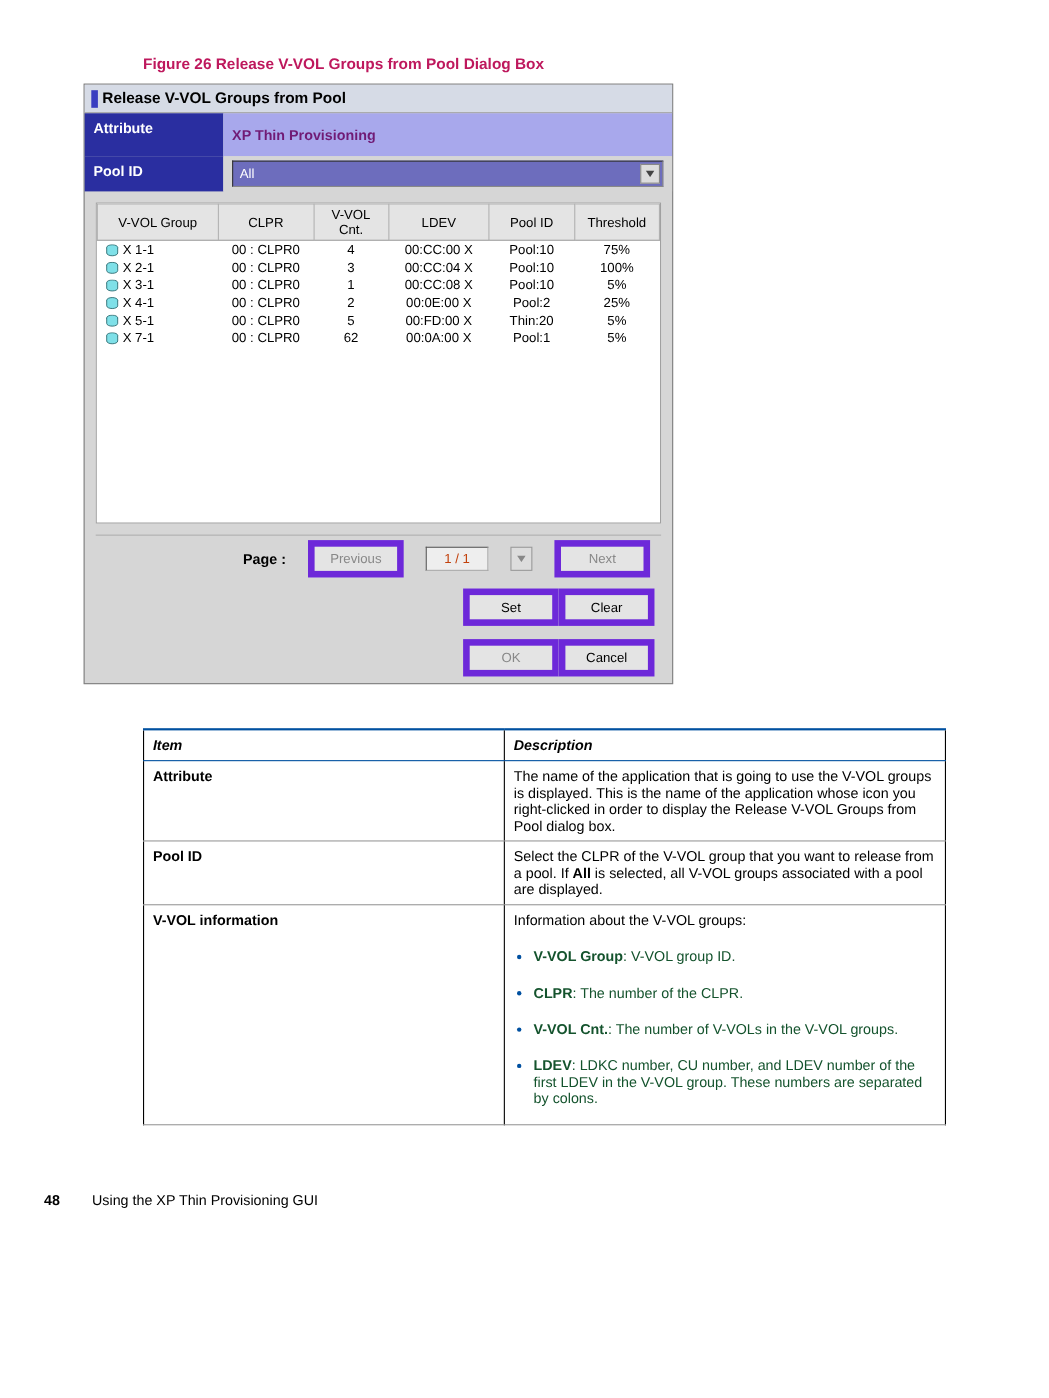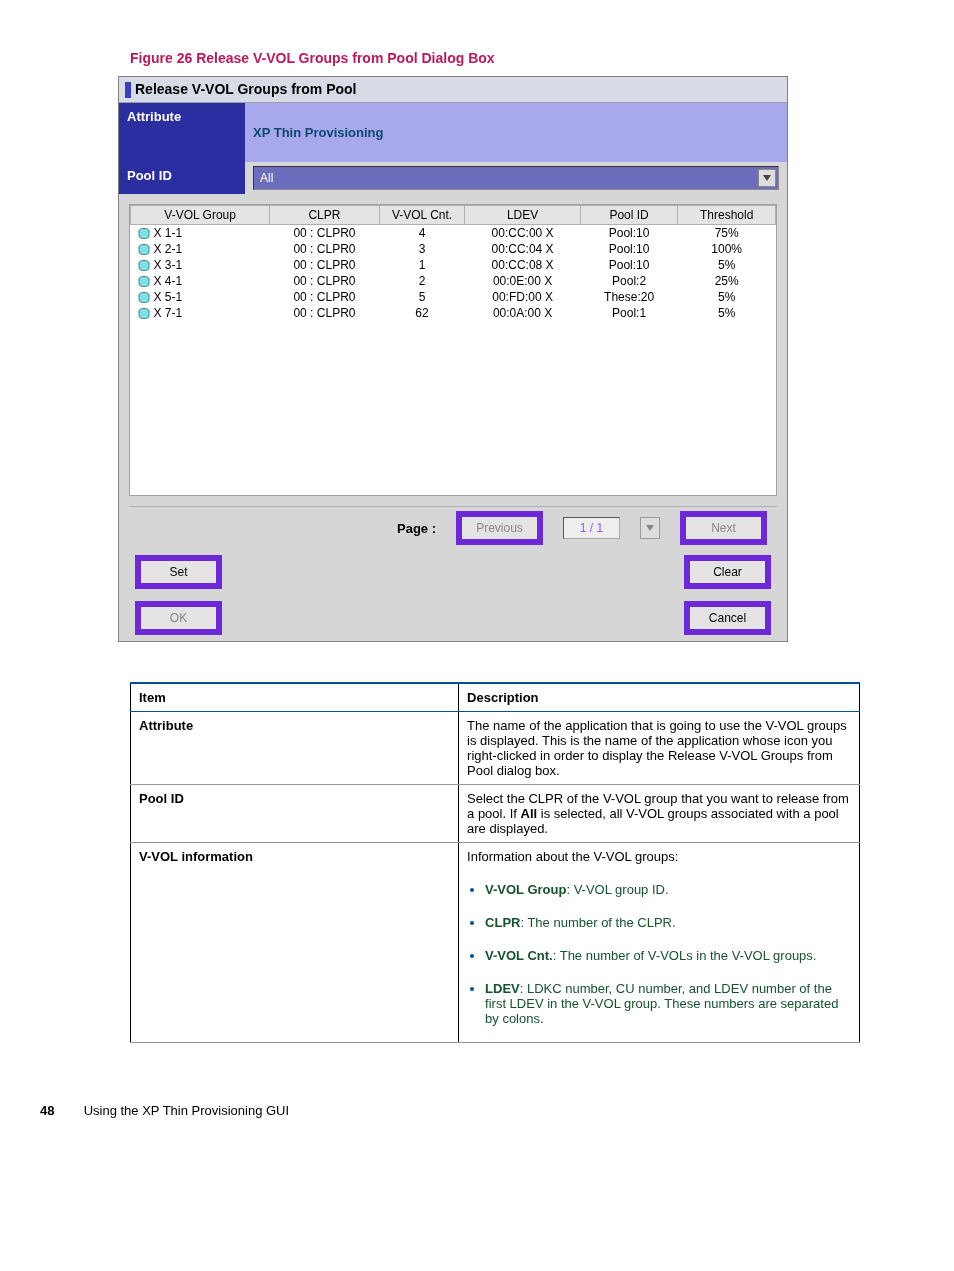--- a/index.html
+++ b/index.html
@@ -12,22 +12,22 @@
     box-sizing: border-box;
     background: #fff;
   }
   .figure-title {
     color: #be185d;
     font-weight: bold;
     font-size: 14px;
     margin: 0 0 10px 90px;
   }
   .dialog {
-    margin-left: 78px;
-    width: 670px;
+    margin-left: 36px;
+    width: 536px;
     border: 1px solid #808080;
     background: #d6d6d6;
     box-sizing: border-box;
   }
   .dialog-title {
     background: #d6dbe6;
     padding: 4px 6px;
     font-weight: bold;
     font-size: 14px;
     border-bottom: 1px solid #a0a0a0;
@@ -49,23 +49,23 @@
     background: #2a2ea0;
     color: #fff;
     font-weight: bold;
     width: 110px;
     padding: 6px 8px;
     font-size: 13px;
   }
   .attr-value {
     background: #a8a8ec;
     flex: 1;
-    padding: 22px 8px;
-    font-weight: bold;
-    color: #0c4a6e;
+    padding: 12px 8px;
+    font-weight: bold;
+    color: #701a75;
     font-size: 13px;
   }
   .pool-select-wrap {
     background: #d6d6d6;
     flex: 1;
     padding: 4px 8px;
     display: flex;
     align-items: center;
   }
   .pool-select {
@@ -146,57 +146,57 @@
     align-items: center;
     justify-content: center;
     cursor: pointer;
   }
   .btn.disabled { color: #888; }
   .page-indicator {
     width: 55px;
     height: 20px;
     border: 1px inset #aaa;
     background: #eee;
-    color: #8b5cf6;
+    color: #c2410c;
     display: inline-flex;
     align-items: center;
     justify-content: center;
     font-size: 12px;
   }
   .page-dd {
     width: 18px;
     height: 20px;
     border: 1px solid #999;
     background: #ddd;
     display: inline-flex;
     align-items: center;
     justify-content: center;
   }
   .btnrow {
     display: flex;
-    justify-content: space-between;
-    gap: 30px;
+    justify-content: flex-end;
     padding: 6px 16px;
   }
 
   
   .desc-table {
     margin: 40px 0 0 90px;
     width: 730px;
     border-collapse: collapse;
     font-size: 13px;
   }
   .desc-table th {
     text-align: left;
     font-weight: bold;
     padding: 6px 8px;
     border-top: 2px solid #0050a0;
     border-bottom: 1px solid #0050a0;
     border-left: 1px solid #000;
     border-right: 1px solid #000;
+    font-style: italic;
   }
   .desc-table td {
     padding: 6px 8px;
     vertical-align: top;
     border-left: 1px solid #000;
     border-right: 1px solid #000;
     border-bottom: 1px solid #999;
   }
   .desc-table td.item-col {
     font-weight: bold;
@@ -305,21 +305,21 @@
             <td>25%</td>
           </tr>
           <tr>
             <td class="group-cell"><span class="row-icon"><svg viewBox="0 0 14 12">
                   <ellipse cx="7" cy="3" rx="5" ry="2.5" fill="#7fe0e8" stroke="#2a6a70" stroke-width="0.8"></ellipse>
                   <path d="M2 3 v5 a5 2.5 0 0 0 10 0 v-5" fill="#7fe0e8" stroke="#2a6a70" stroke-width="0.8"></path>
                 </svg></span>X 5-1</td>
             <td>00 : CLPR0</td>
             <td>5</td>
             <td>00:FD:00 X</td>
-            <td>These:20</td>
+            <td>Thin:20</td>
             <td>5%</td>
           </tr>
           <tr>
             <td class="group-cell"><span class="row-icon"><svg viewBox="0 0 14 12">
                   <ellipse cx="7" cy="3" rx="5" ry="2.5" fill="#7fe0e8" stroke="#2a6a70" stroke-width="0.8"></ellipse>
                   <path d="M2 3 v5 a5 2.5 0 0 0 10 0 v-5" fill="#7fe0e8" stroke="#2a6a70" stroke-width="0.8"></path>
                 </svg></span>X 7-1</td>
             <td>00 : CLPR0</td>
             <td>62</td>
             <td>00:0A:00 X</td>

